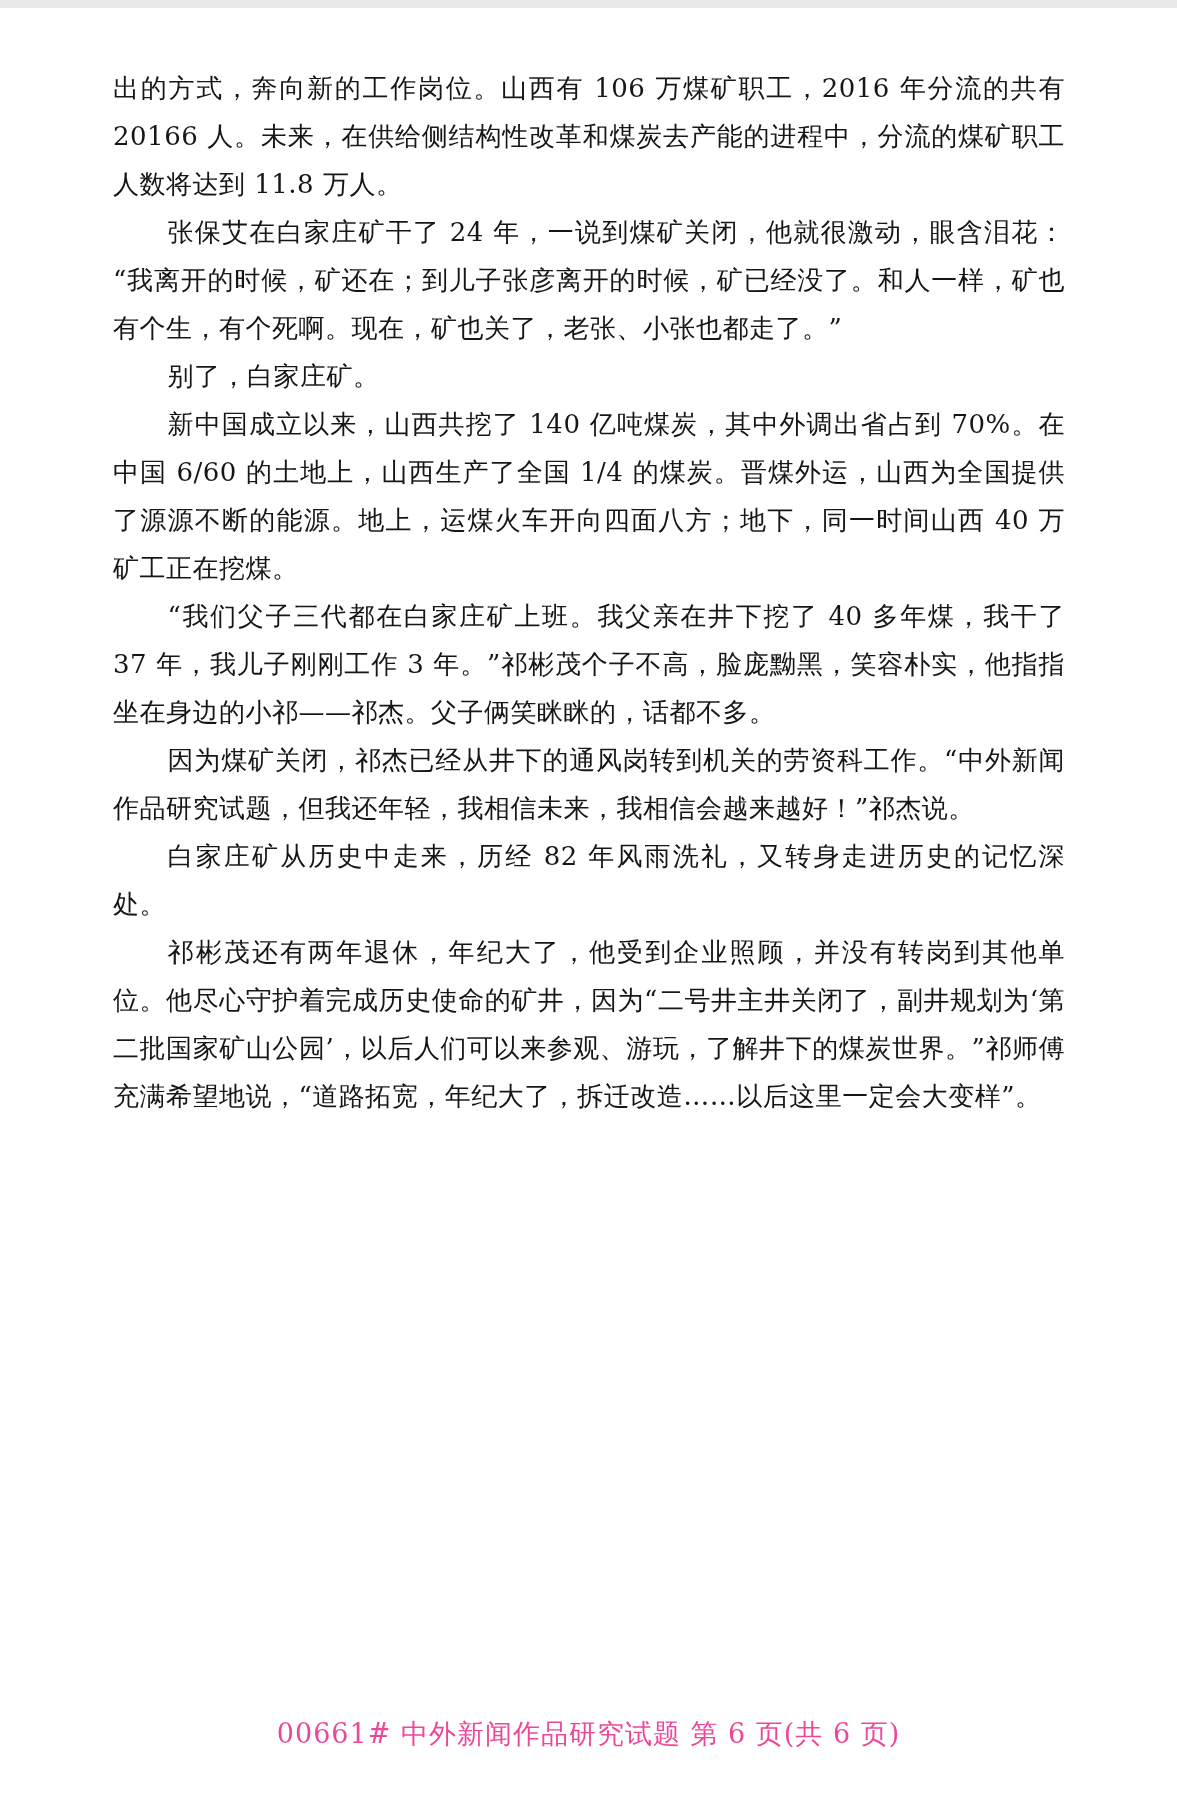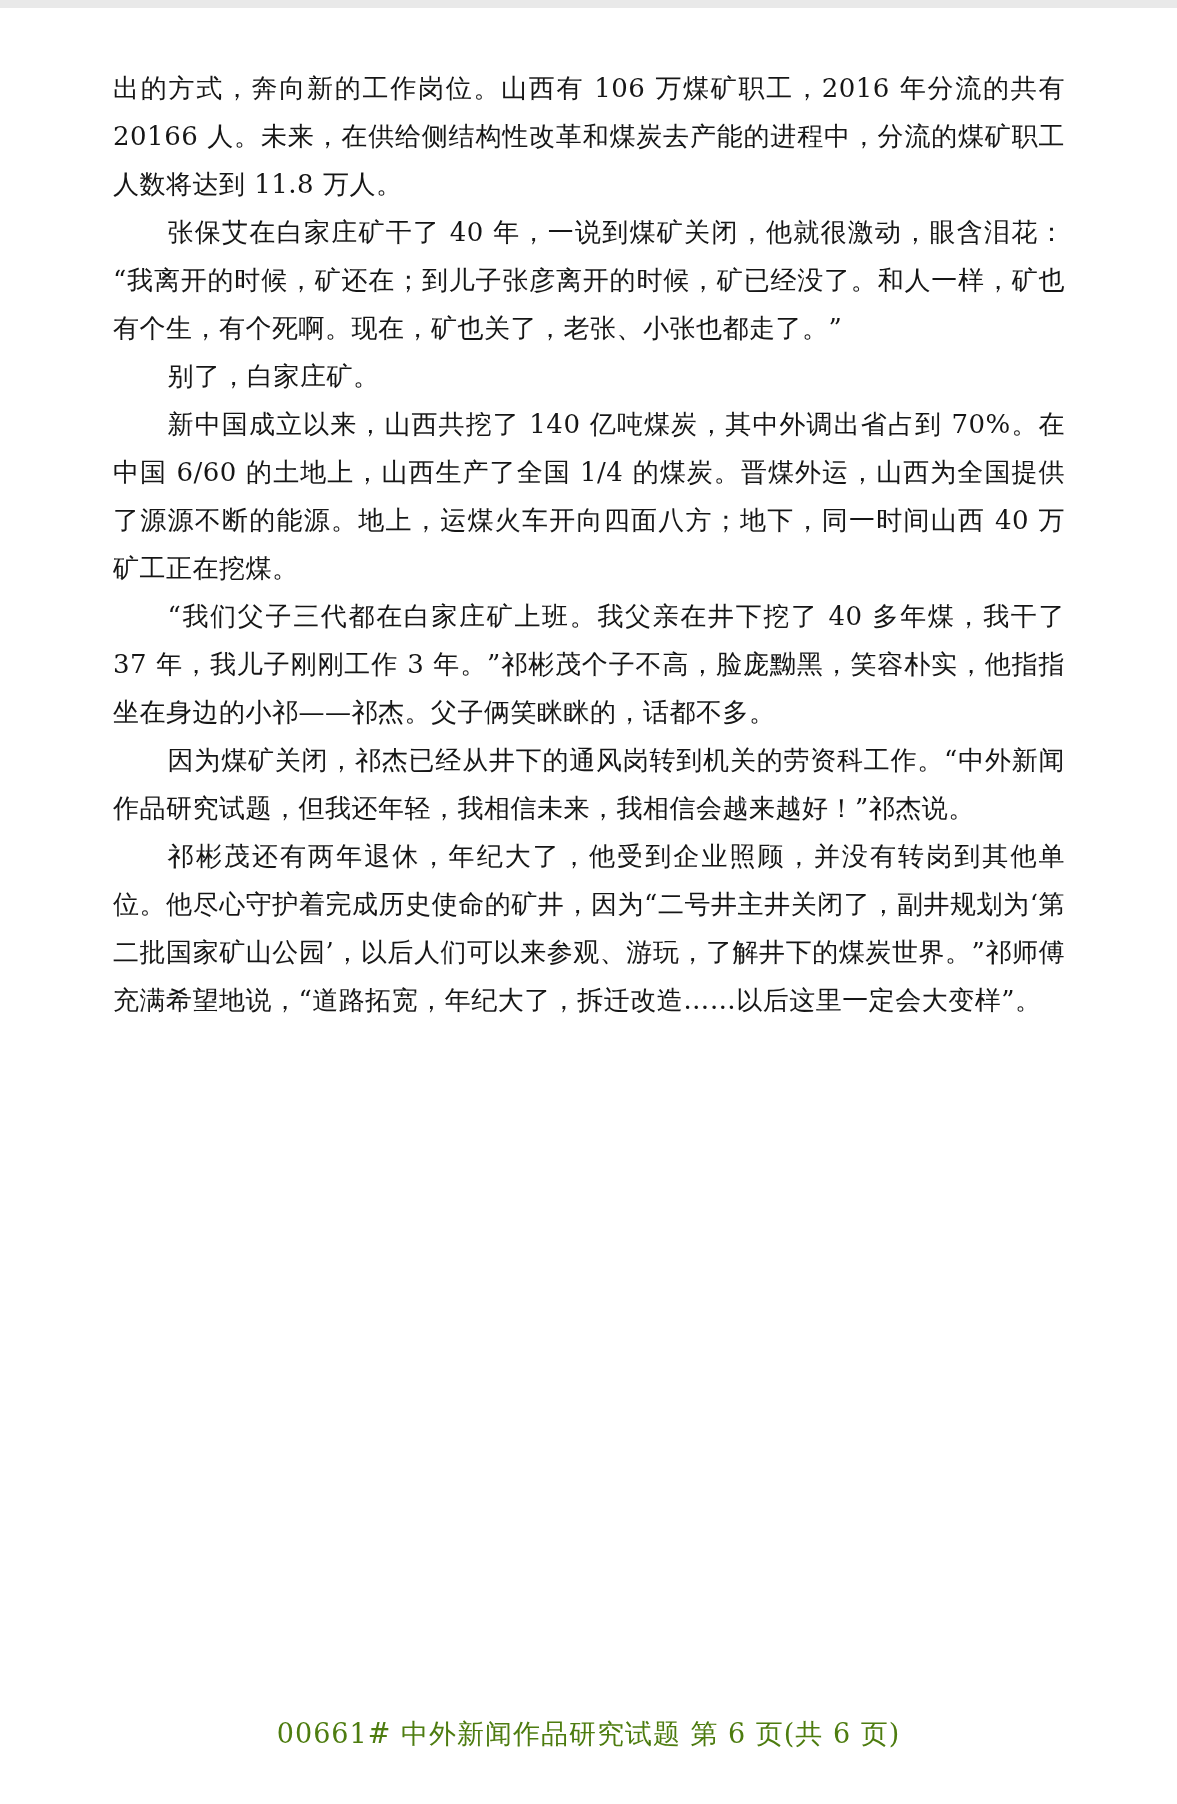--- a/index.html
+++ b/index.html
@@ -37,33 +37,34 @@
     text-indent: 0;
   }
   .footer {
     position: absolute;
     left: 0;
     width: 1177px;
     top: 1708px;
     text-align: center;
     font-size: 27px;
     letter-spacing: 1px;
-    color: #4d7c0f;
+    color: #ec4899;
   }
 </style>
 </head>
 <body>
 
 <div class="page">
 
   <div class="content">
     <p class="no-indent">出的方式，奔向新的工作岗位。山西有 106 万煤矿职工，2016 年分流的共有 20166 人。未来，在供给侧结构性改革和煤炭去产能的进程中，分流的煤矿职工人数将达到 11.8 万人。</p>
-    <p>张保艾在白家庄矿干了 40 年，一说到煤矿关闭，他就很激动，眼含泪花：“我离开的时候，矿还在；到儿子张彦离开的时候，矿已经没了。和人一样，矿也有个生，有个死啊。现在，矿也关了，老张、小张也都走了。”</p>
+    <p>张保艾在白家庄矿干了 24 年，一说到煤矿关闭，他就很激动，眼含泪花：“我离开的时候，矿还在；到儿子张彦离开的时候，矿已经没了。和人一样，矿也有个生，有个死啊。现在，矿也关了，老张、小张也都走了。”</p>
     <p>别了，白家庄矿。</p>
     <p>新中国成立以来，山西共挖了 140 亿吨煤炭，其中外调出省占到 70%。在中国 6/60 的土地上，山西生产了全国 1/4 的煤炭。晋煤外运，山西为全国提供了源源不断的能源。地上，运煤火车开向四面八方；地下，同一时间山西 40 万矿工正在挖煤。</p>
     <p>“我们父子三代都在白家庄矿上班。我父亲在井下挖了 40 多年煤，我干了 37 年，我儿子刚刚工作 3 年。”祁彬茂个子不高，脸庞黝黑，笑容朴实，他指指坐在身边的小祁——祁杰。父子俩笑眯眯的，话都不多。</p>
     <p>因为煤矿关闭，祁杰已经从井下的通风岗转到机关的劳资科工作。“中外新闻作品研究试题，但我还年轻，我相信未来，我相信会越来越好！”祁杰说。</p>
+    <p>白家庄矿从历史中走来，历经 82 年风雨洗礼，又转身走进历史的记忆深处。</p>
     <p>祁彬茂还有两年退休，年纪大了，他受到企业照顾，并没有转岗到其他单位。他尽心守护着完成历史使命的矿井，因为“二号井主井关闭了，副井规划为‘第二批国家矿山公园’，以后人们可以来参观、游玩，了解井下的煤炭世界。”祁师傅充满希望地说，“道路拓宽，年纪大了，拆迁改造……以后这里一定会大变样”。</p>
   </div>
 
   <div class="footer">00661# 中外新闻作品研究试题 第 6 页(共 6 页)</div>
 
 </div>
 
 </body></html>

